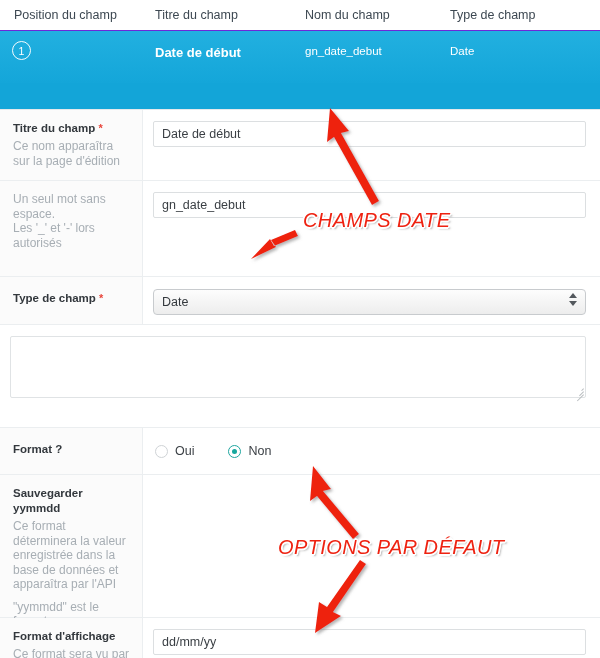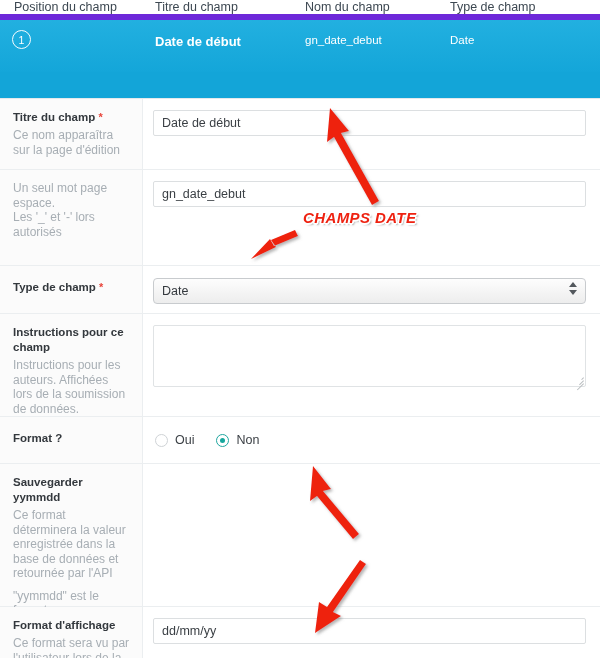--- a/index.html
+++ b/index.html
@@ -17,23 +17,23 @@
     height: 658px;
     overflow: hidden;
     background: #ffffff;
     box-sizing: border-box;
   }
 
   
   .thead {
     display: flex;
     align-items: center;
-    height: 20px;
-    background: #ffffff;
-    border-bottom: 6px solid #6d28d9;
+    height: 31px;
+    background: #ffffff;
+    border-bottom: 1px solid #6d28d9;
     box-sizing: border-box;
   }
   .th {
     font-size: 12.5px;
     color: #3d4852;
     font-weight: 400;
     white-space: nowrap;
   }
   .th-pos   { width: 155px; padding-left: 14px; box-sizing: border-box; }
   .th-title { width: 150px; box-sizing: border-box; }
@@ -199,21 +199,21 @@
     position: absolute;
     right: 0;
     height: 1px;
     background: #b9bdc0;
   }
   .resize-grip span:nth-child(1) { bottom: 1px; width: 9px; transform: rotate(-45deg); transform-origin: right bottom; }
   .resize-grip span:nth-child(2) { bottom: 4px; width: 6px; transform: rotate(-45deg); transform-origin: right bottom; }
   .resize-grip span:nth-child(3) { bottom: 7px; width: 3px; transform: rotate(-45deg); transform-origin: right bottom; }
 
   
-  .radio-group { display: flex; align-items: center; gap: 0; padding-top: 2px; }
+  .radio-group { display: flex; align-items: center; gap: 12px; padding-top: 2px; }
   .radio-item { display: flex; align-items: center; margin-right: 22px; }
   .radio-dot {
     width: 13px; height: 13px;
     border: 1px solid #cfd3d6;
     border-radius: 50%;
     background: #ffffff;
     box-sizing: border-box;
     position: relative;
     margin-right: 7px;
   }
@@ -231,23 +231,23 @@
   
   #overlay {
     position: absolute;
     left: 0; top: 0;
     width: 600px; height: 658px;
     pointer-events: none;
   }
   .callout {
     position: absolute;
     font-family: "Liberation Sans", sans-serif;
-    font-weight: bold;
+    font-weight: normal;
     font-style: italic;
-    font-size: 15px;
+    font-size: 20px;
     letter-spacing: 0.4px;
     color: #ee2211;
     white-space: nowrap;
     -webkit-text-stroke: 0.7px #ffffff;
     paint-order: stroke fill;
     text-shadow:
       1.6px 0 0 #ffffff, -1.6px 0 0 #ffffff,
       0 1.6px 0 #ffffff, 0 -1.6px 0 #ffffff,
       1.2px 1.2px 0 #ffffff, -1.2px 1.2px 0 #ffffff,
       1.2px -1.2px 0 #ffffff, -1.2px -1.2px 0 #ffffff,
@@ -283,21 +283,21 @@
       <p class="lbl"><span>Titre du champ</span> <span class="req-star">*</span></p>
       <p class="hint">Ce nom apparaîtra sur la page d'édition</p>
     </div>
     <div class="fcell-field">
       <input class="txt" type="text" value="Date de début" style="">
     </div>
   </div>
 
   <div class="frow" style="height:96px;">
     <div class="fcell-label">
-      <p class="hint">Un seul mot page espace.</p>
+      <p class="hint">Un seul mot sans espace.</p>
       <p class="hint" style="margin-top:0;">Les '_' et '-' lors autorisés</p>
     </div>
     <div class="fcell-field">
       <input class="txt" type="text" value="gn_date_debut" style="">
     </div>
   </div>
 
   <div class="frow" style="height:48px;">
     <div class="fcell-label" style="padding-top:14px;">
       <p class="lbl"><span>Type de champ</span> <span class="req-star">*</span></p>
@@ -309,24 +309,20 @@
         </select>
         <span class="sel-arrows">
             <i class="up"></i>
             <i class="down"></i>
           </span>
       </div>
     </div>
   </div>
 
   <div class="frow" style="height:103px;">
-    <div class="fcell-label">
-      <p class="lbl">Instructions pour ce champ</p>
-      <p class="hint">Instructions pour les auteurs. Affichées lors de la soumission de données.</p>
-    </div>
     <div class="fcell-field">
       <div class="tarea-wrap">
         <textarea class="tarea" style=""></textarea>
         <span class="resize-grip">
             <span></span>
             <span></span>
             <span></span>
           </span>
       </div>
     </div>
@@ -346,21 +342,21 @@
           <span class="radio-dot on"></span>
           <span class="radio-lbl">Non</span>
         </label>
       </div>
     </div>
   </div>
 
   <div class="frow" style="height:143px;">
     <div class="fcell-label">
       <p class="lbl">Sauvegarder yymmdd</p>
-      <p class="hint">Ce format déterminera la valeur enregistrée dans la base de données et retournée par l'API</p>
+      <p class="hint">Ce format déterminera la valeur enregistrée dans la base de données et apparaîtra par l'API</p>
       <p class="hint"><span>"yymmdd" est le format d'enregistrement le plus polyvalent. En savoir plus sur </span><a class="link" href="#">Format date jQuery</a></p>
     </div>
   </div>
 
   <div class="frow" style="height:70px;">
     <div class="fcell-label">
       <p class="lbl">Format d'affichage</p>
       <p class="hint">Ce format sera vu par l'utilisateur lors de la saisie d'une valeur</p>
     </div>
     <div class="fcell-field">
@@ -381,14 +377,15 @@
       <path d="M251,259 L276,247 L271,240 L295,230 L298,236 L274,246 L270,239 Z"></path>
 
       <path d="M313,466 L331,489 L323,491 L359,534 L353,539 L317,496 L310,501 Z"></path>
 
       <path d="M315,633 L319,602 L327,607 L360,560 L366,564 L333,612 L341,616 Z"></path>
     </g>
   </svg>
 
   <div class="callout" id="callout-champs-date">CHAMPS DATE</div>
 
+  <div class="callout" id="callout-options-defaut">OPTIONS PAR DÉFAUT</div>
 
 </div>
 
 </body></html>

